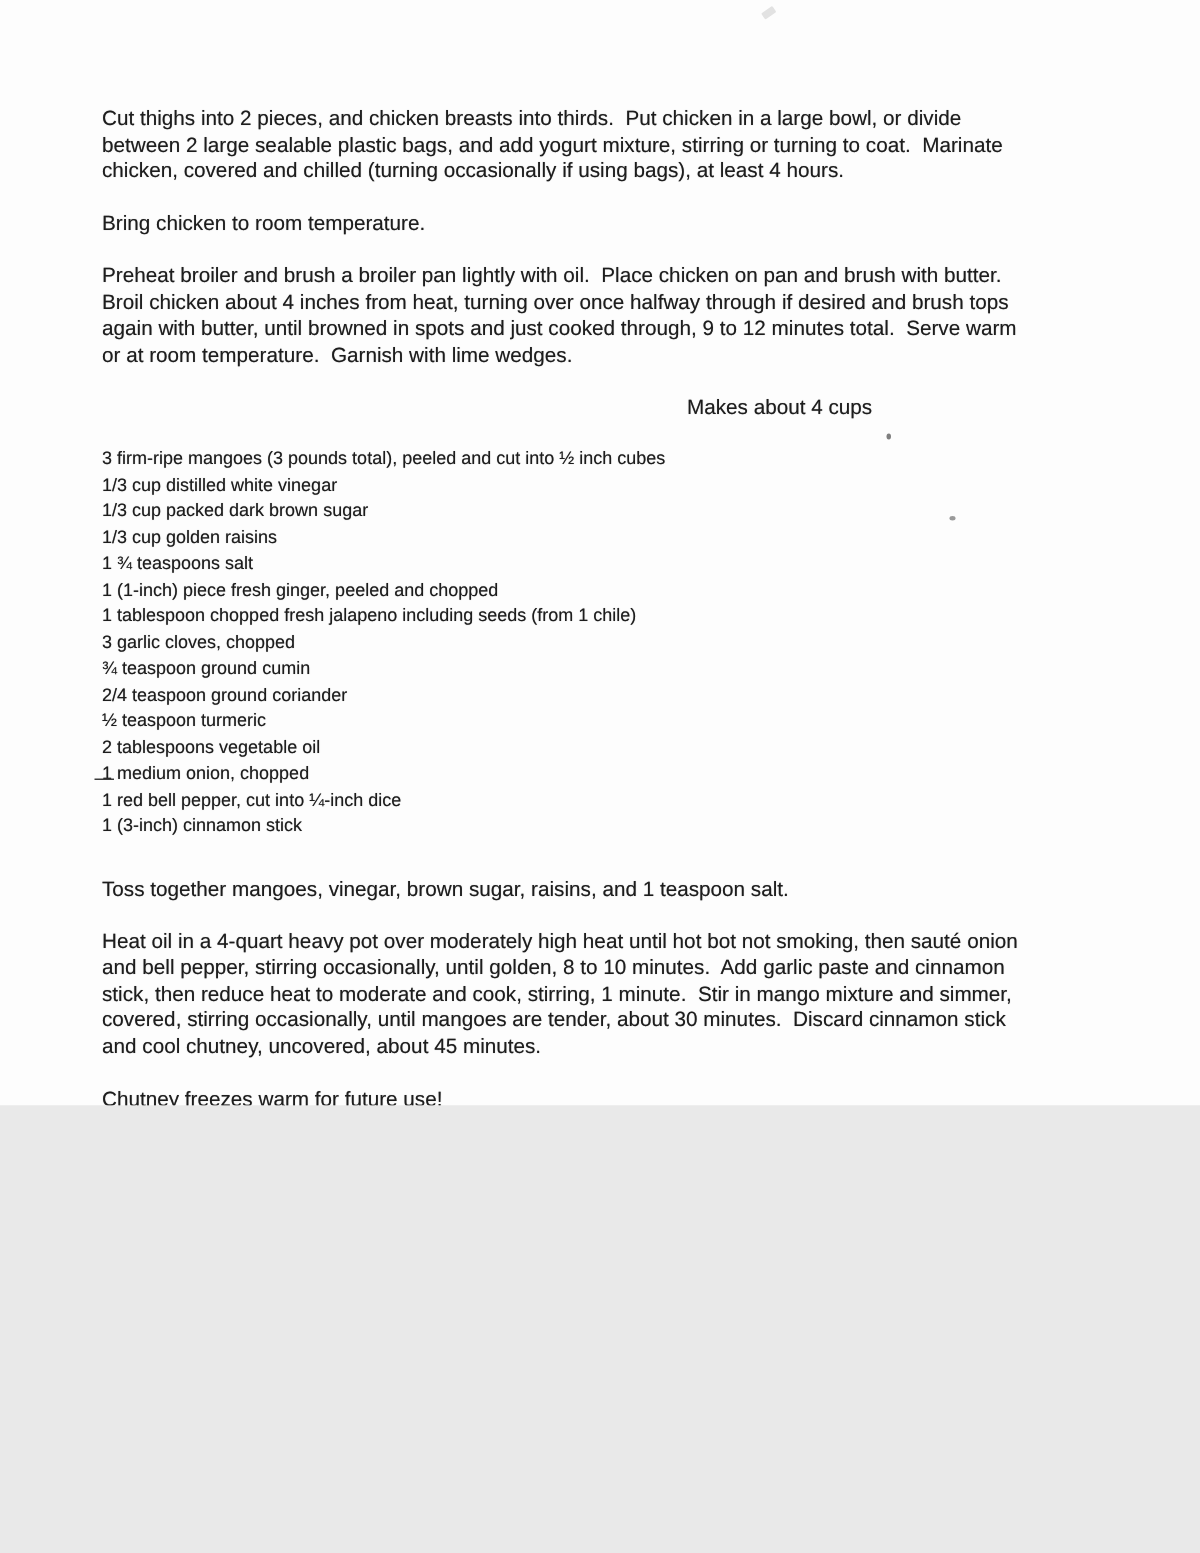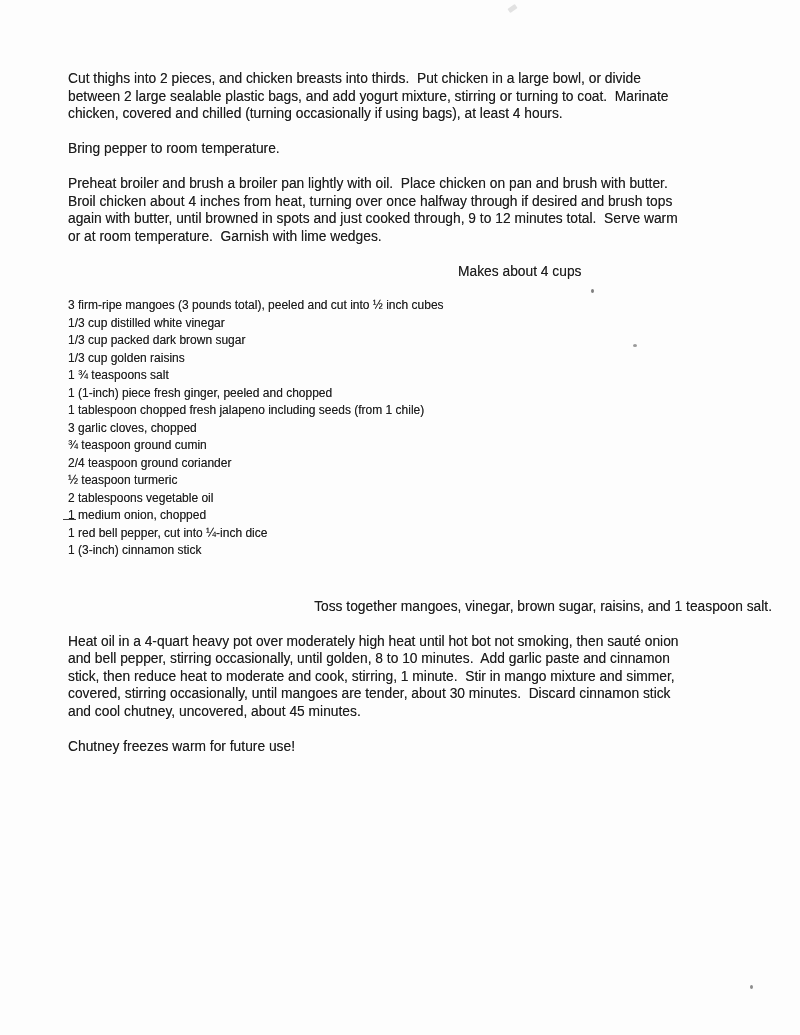--- a/index.html
+++ b/index.html
@@ -1,19 +1,19 @@
 <!DOCTYPE html>
 <html><head>
 <meta charset="utf-8">
 <style>
   html,body{margin:0;padding:0;background:#e9e9e9;}
   .page{
     position:relative;
     width:800px;
-    height:1035px;
+    height:737px;
     background:#fdfdfd;
     overflow:hidden;
     font-family:"Liberation Sans", sans-serif;
     color:#1d1d1d;
     box-sizing:border-box;
   }
   .content{
     padding:0 28px 0 68px;
   }
   .para{
@@ -41,21 +41,21 @@
     white-space:pre;
     text-shadow:0 0 0.5px rgba(25,25,25,0.55);
   }
   .ingredients{
     margin:17px 0 0 0;
     white-space:pre;
     font-size:12px;
     line-height:17.5px;
     text-shadow:0 0 0.5px rgba(25,25,25,0.55);
   }
-  .gap-large{margin-top:38px;text-align:right;}
+  .gap-large{margin-top:24px;}
   
   .speck{position:absolute;}
   .speck-top{
     left:508px;top:6px;width:9px;height:5px;
     background:#e2e2e2;border-radius:1px;transform:rotate(-35deg);
   }
   .speck-title{
     left:591px;top:289px;width:3px;height:4px;
     background:#7f7f7f;border-radius:50%;
   }
@@ -75,21 +75,21 @@
 </head>
 <body>
 
 <div class="page">
   <div class="content">
 
     <p class="para first-para">Cut thighs into 2 pieces, and chicken breasts into thirds.  Put chicken in a large bowl, or divide
 between 2 large sealable plastic bags, and add yogurt mixture, stirring or turning to coat.  Marinate
 chicken, covered and chilled (turning occasionally if using bags), at least 4 hours.</p>
 
-    <p class="para">Bring pepper to room temperature.</p>
+    <p class="para">Bring chicken to room temperature.</p>
 
     <p class="para">Preheat broiler and brush a broiler pan lightly with oil.  Place chicken on pan and brush with butter.
 Broil chicken about 4 inches from heat, turning over once halfway through if desired and brush tops
 again with butter, until browned in spots and just cooked through, 9 to 12 minutes total.  Serve warm
 or at room temperature.  Garnish with lime wedges.</p>
 
 
     <div class="yield">Makes about 4 cups</div>
 
     <div class="ingredients">3 firm-ripe mangoes (3 pounds total), peeled and cut into ½ inch cubes

